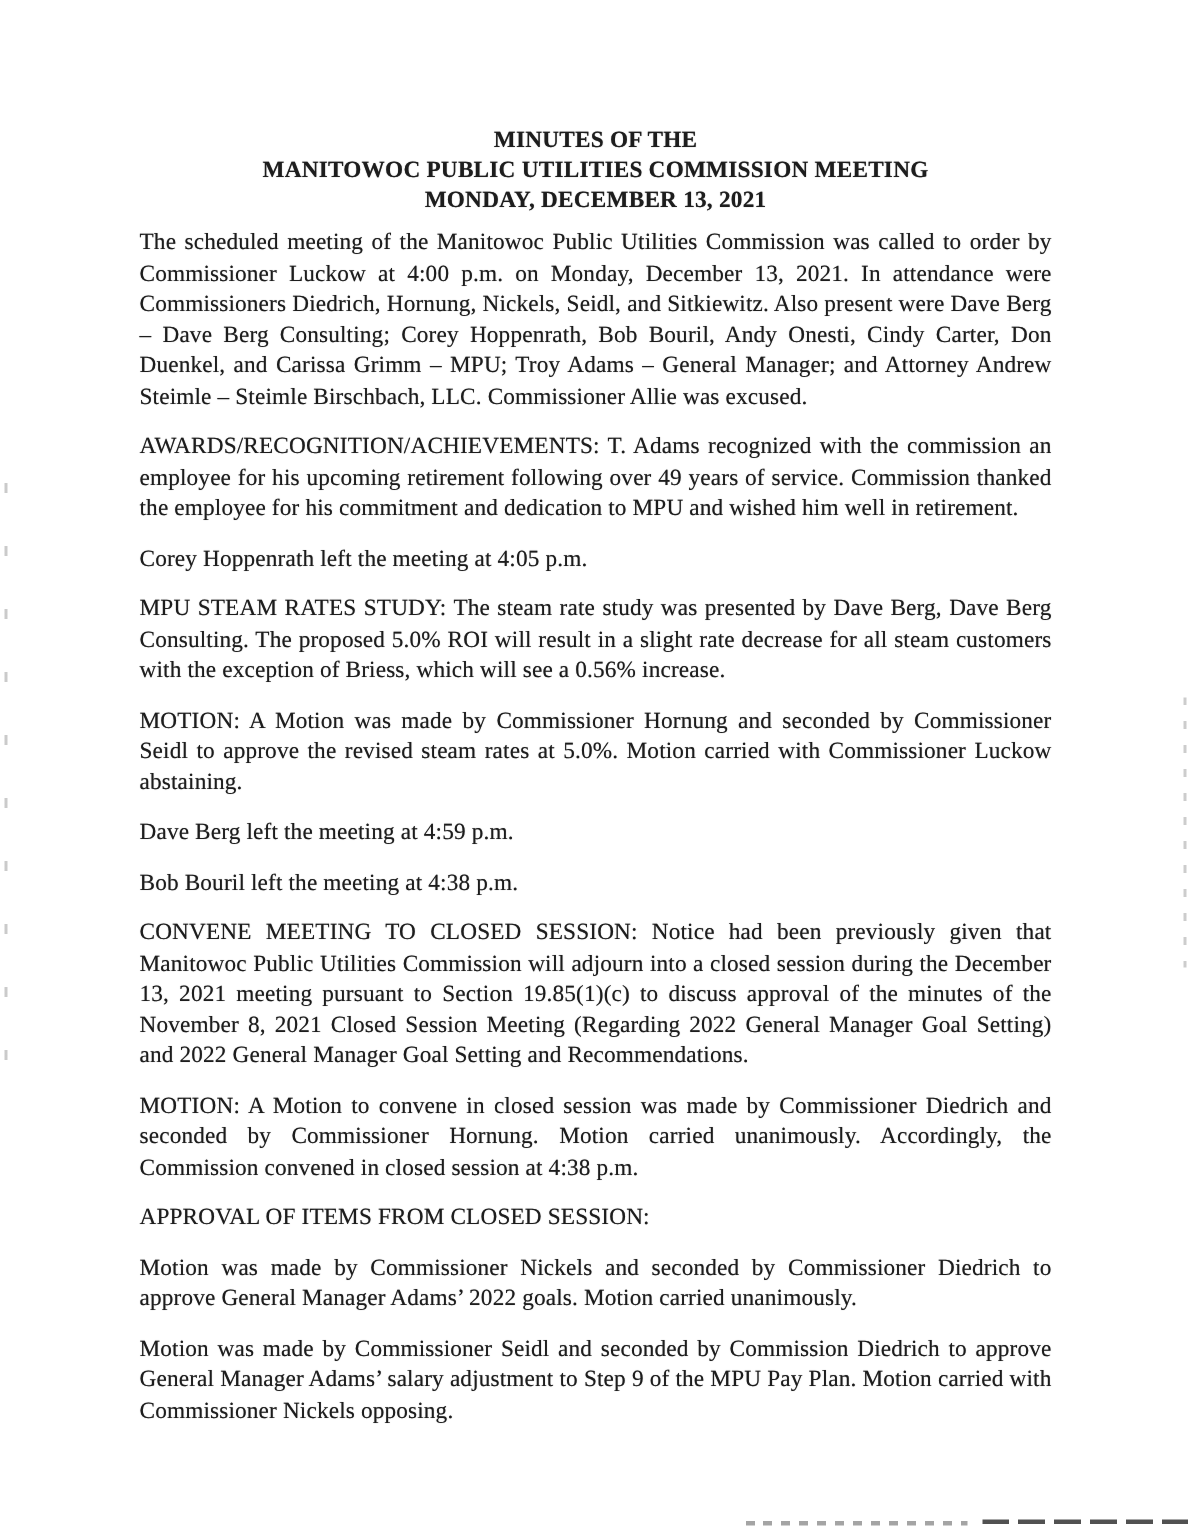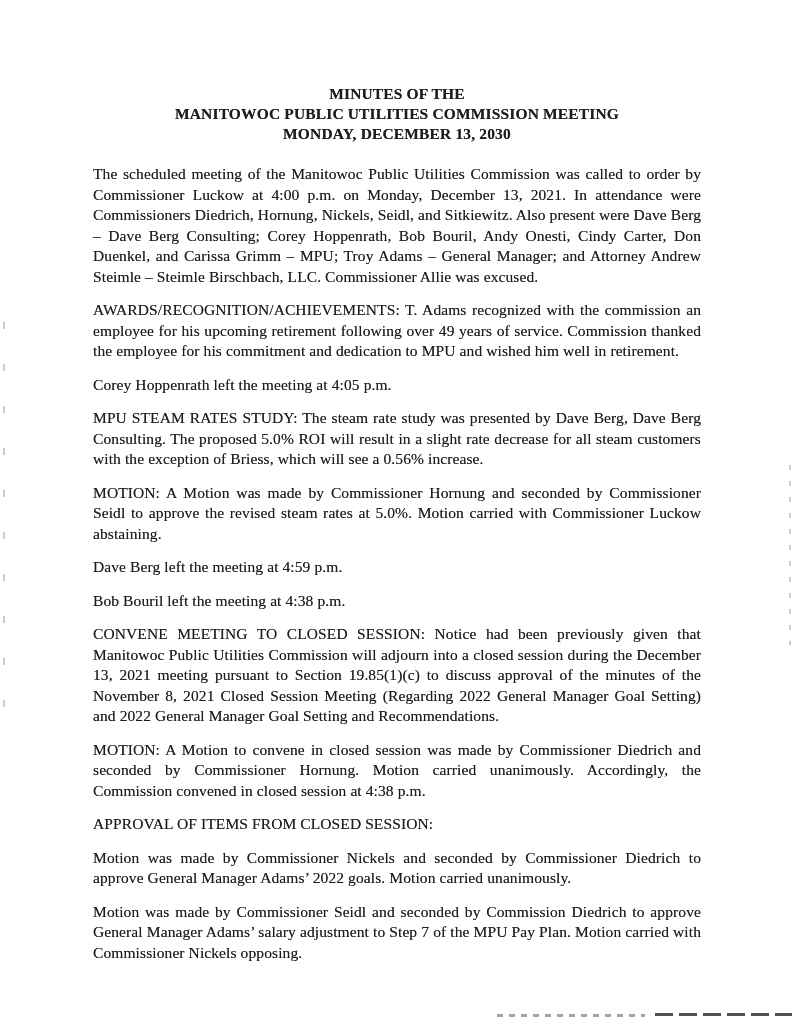--- a/index.html
+++ b/index.html
@@ -18,21 +18,21 @@
     background: #ffffff;
   }
   .title-block {
     text-align: center;
     font-weight: bold;
     font-size: 15.5px;
     line-height: 20px;
     letter-spacing: 0.15px;
     text-shadow: 0 0 0.6px rgba(25,25,25,0.65);
   }
-  .body-block { margin-top: 20px; }
+  .body-block { margin-top: 8px; }
   p.para {
     font-size: 15.5px;
     line-height: 20.5px;
     text-align: justify;
     margin: 0 0 13px 0;
     letter-spacing: 0.1px;
     text-shadow: 0 0 0.55px rgba(25,25,25,0.6);
   }
   p.para b.lead { font-weight: normal; }
   p.para b.lead:empty { display: none; }
@@ -61,21 +61,21 @@
   }
 </style>
 </head>
 <body>
 
 <div class="page">
 
   <div class="title-block">
     <div>MINUTES OF THE</div>
     <div>MANITOWOC PUBLIC UTILITIES COMMISSION MEETING</div>
-    <div>MONDAY, DECEMBER 13, 2030</div>
+    <div>MONDAY, DECEMBER 13, 2021</div>
   </div>
 
   <div class="body-block">
     <p class="para"> <span>The scheduled meeting of the Manitowoc Public Utilities Commission was called to order by Commissioner Luckow at 4:00 p.m. on Monday, December 13, 2021. In attendance were Commissioners Diedrich, Hornung, Nickels, Seidl, and Sitkiewitz. Also present were Dave Berg – Dave Berg Consulting; Corey Hoppenrath, Bob Bouril, Andy Onesti, Cindy Carter, Don Duenkel, and Carissa Grimm – MPU; Troy Adams – General Manager; and Attorney Andrew Steimle – Steimle Birschbach, LLC. Commissioner Allie was excused.</span></p>
 
     <p class="para"><b class="lead">AWARDS/RECOGNITION/ACHIEVEMENTS:</b> <span>T. Adams recognized with the commission an employee for his upcoming retirement following over 49 years of service. Commission thanked the employee for his commitment and dedication to MPU and wished him well in retirement.</span></p>
 
     <p class="para"> <span>Corey Hoppenrath left the meeting at 4:05 p.m.</span></p>
 
     <p class="para"><b class="lead">MPU STEAM RATES STUDY:</b> <span>The steam rate study was presented by Dave Berg, Dave Berg Consulting. The proposed 5.0% ROI will result in a slight rate decrease for all steam customers with the exception of Briess, which will see a 0.56% increase.</span></p>
@@ -88,21 +88,21 @@
 
     <p class="para"><b class="lead">CONVENE MEETING TO CLOSED SESSION:</b> <span>Notice had been previously given that Manitowoc Public Utilities Commission will adjourn into a closed session during the December 13, 2021 meeting pursuant to Section 19.85(1)(c) to discuss approval of the minutes of the November 8, 2021 Closed Session Meeting (Regarding 2022 General Manager Goal Setting) and 2022 General Manager Goal Setting and Recommendations.</span></p>
 
     <p class="para"><b class="lead">MOTION:</b> <span>A Motion to convene in closed session was made by Commissioner Diedrich and seconded by Commissioner Hornung. Motion carried unanimously. Accordingly, the Commission convened in closed session at 4:38 p.m.</span></p>
 
 
     <p class="para"><b class="lead">APPROVAL OF ITEMS FROM CLOSED SESSION:</b> <span></span></p>
 
     <p class="para"> <span>Motion was made by Commissioner Nickels and seconded by Commissioner Diedrich to approve General Manager Adams’ 2022 goals. Motion carried unanimously.</span></p>
 
-    <p class="para"> <span>Motion was made by Commissioner Seidl and seconded by Commission Diedrich to approve General Manager Adams’ salary adjustment to Step 7 of the MPU Pay Plan. Motion carried with Commissioner Nickels opposing.</span></p>
+    <p class="para"> <span>Motion was made by Commissioner Seidl and seconded by Commission Diedrich to approve General Manager Adams’ salary adjustment to Step 9 of the MPU Pay Plan. Motion carried with Commissioner Nickels opposing.</span></p>
   </div>
 
 </div>
 
 <div class="artifact artifact-left-edge"></div>
 <div class="artifact artifact-right-edge"></div>
 <div class="artifact artifact-bottom-left"></div>
 <div class="artifact artifact-bottom-right"></div>
 
 </body></html>

